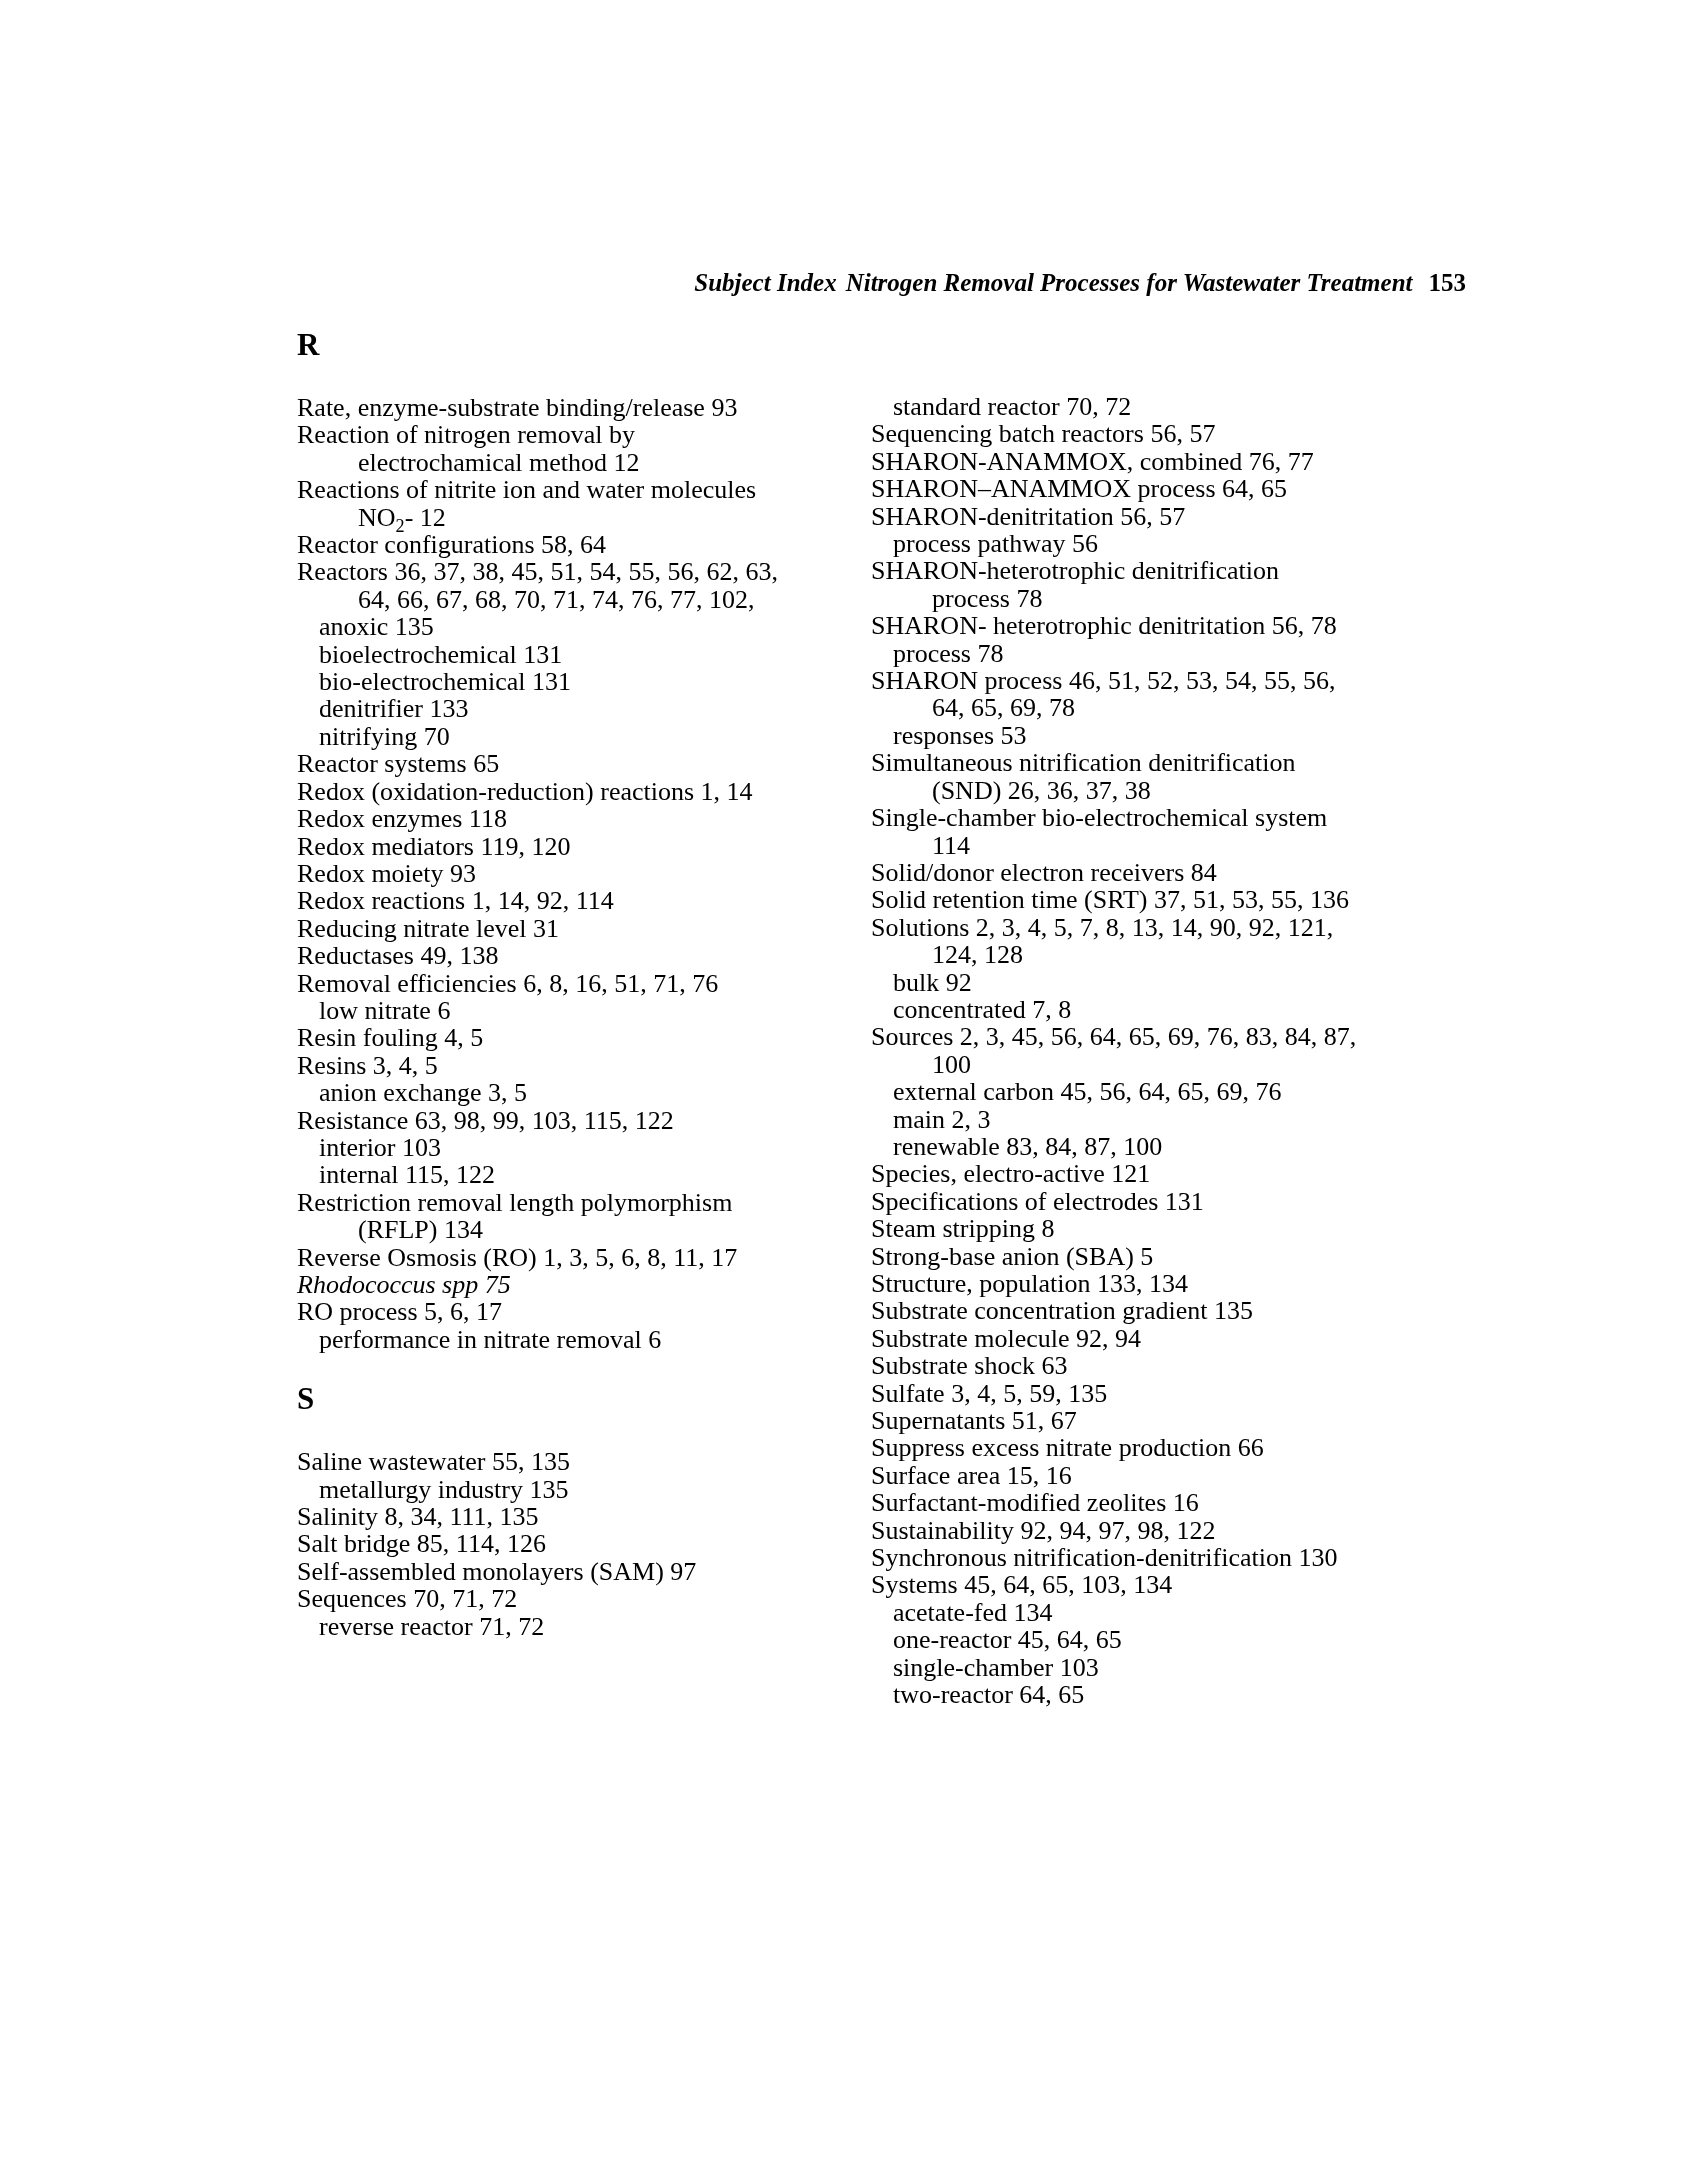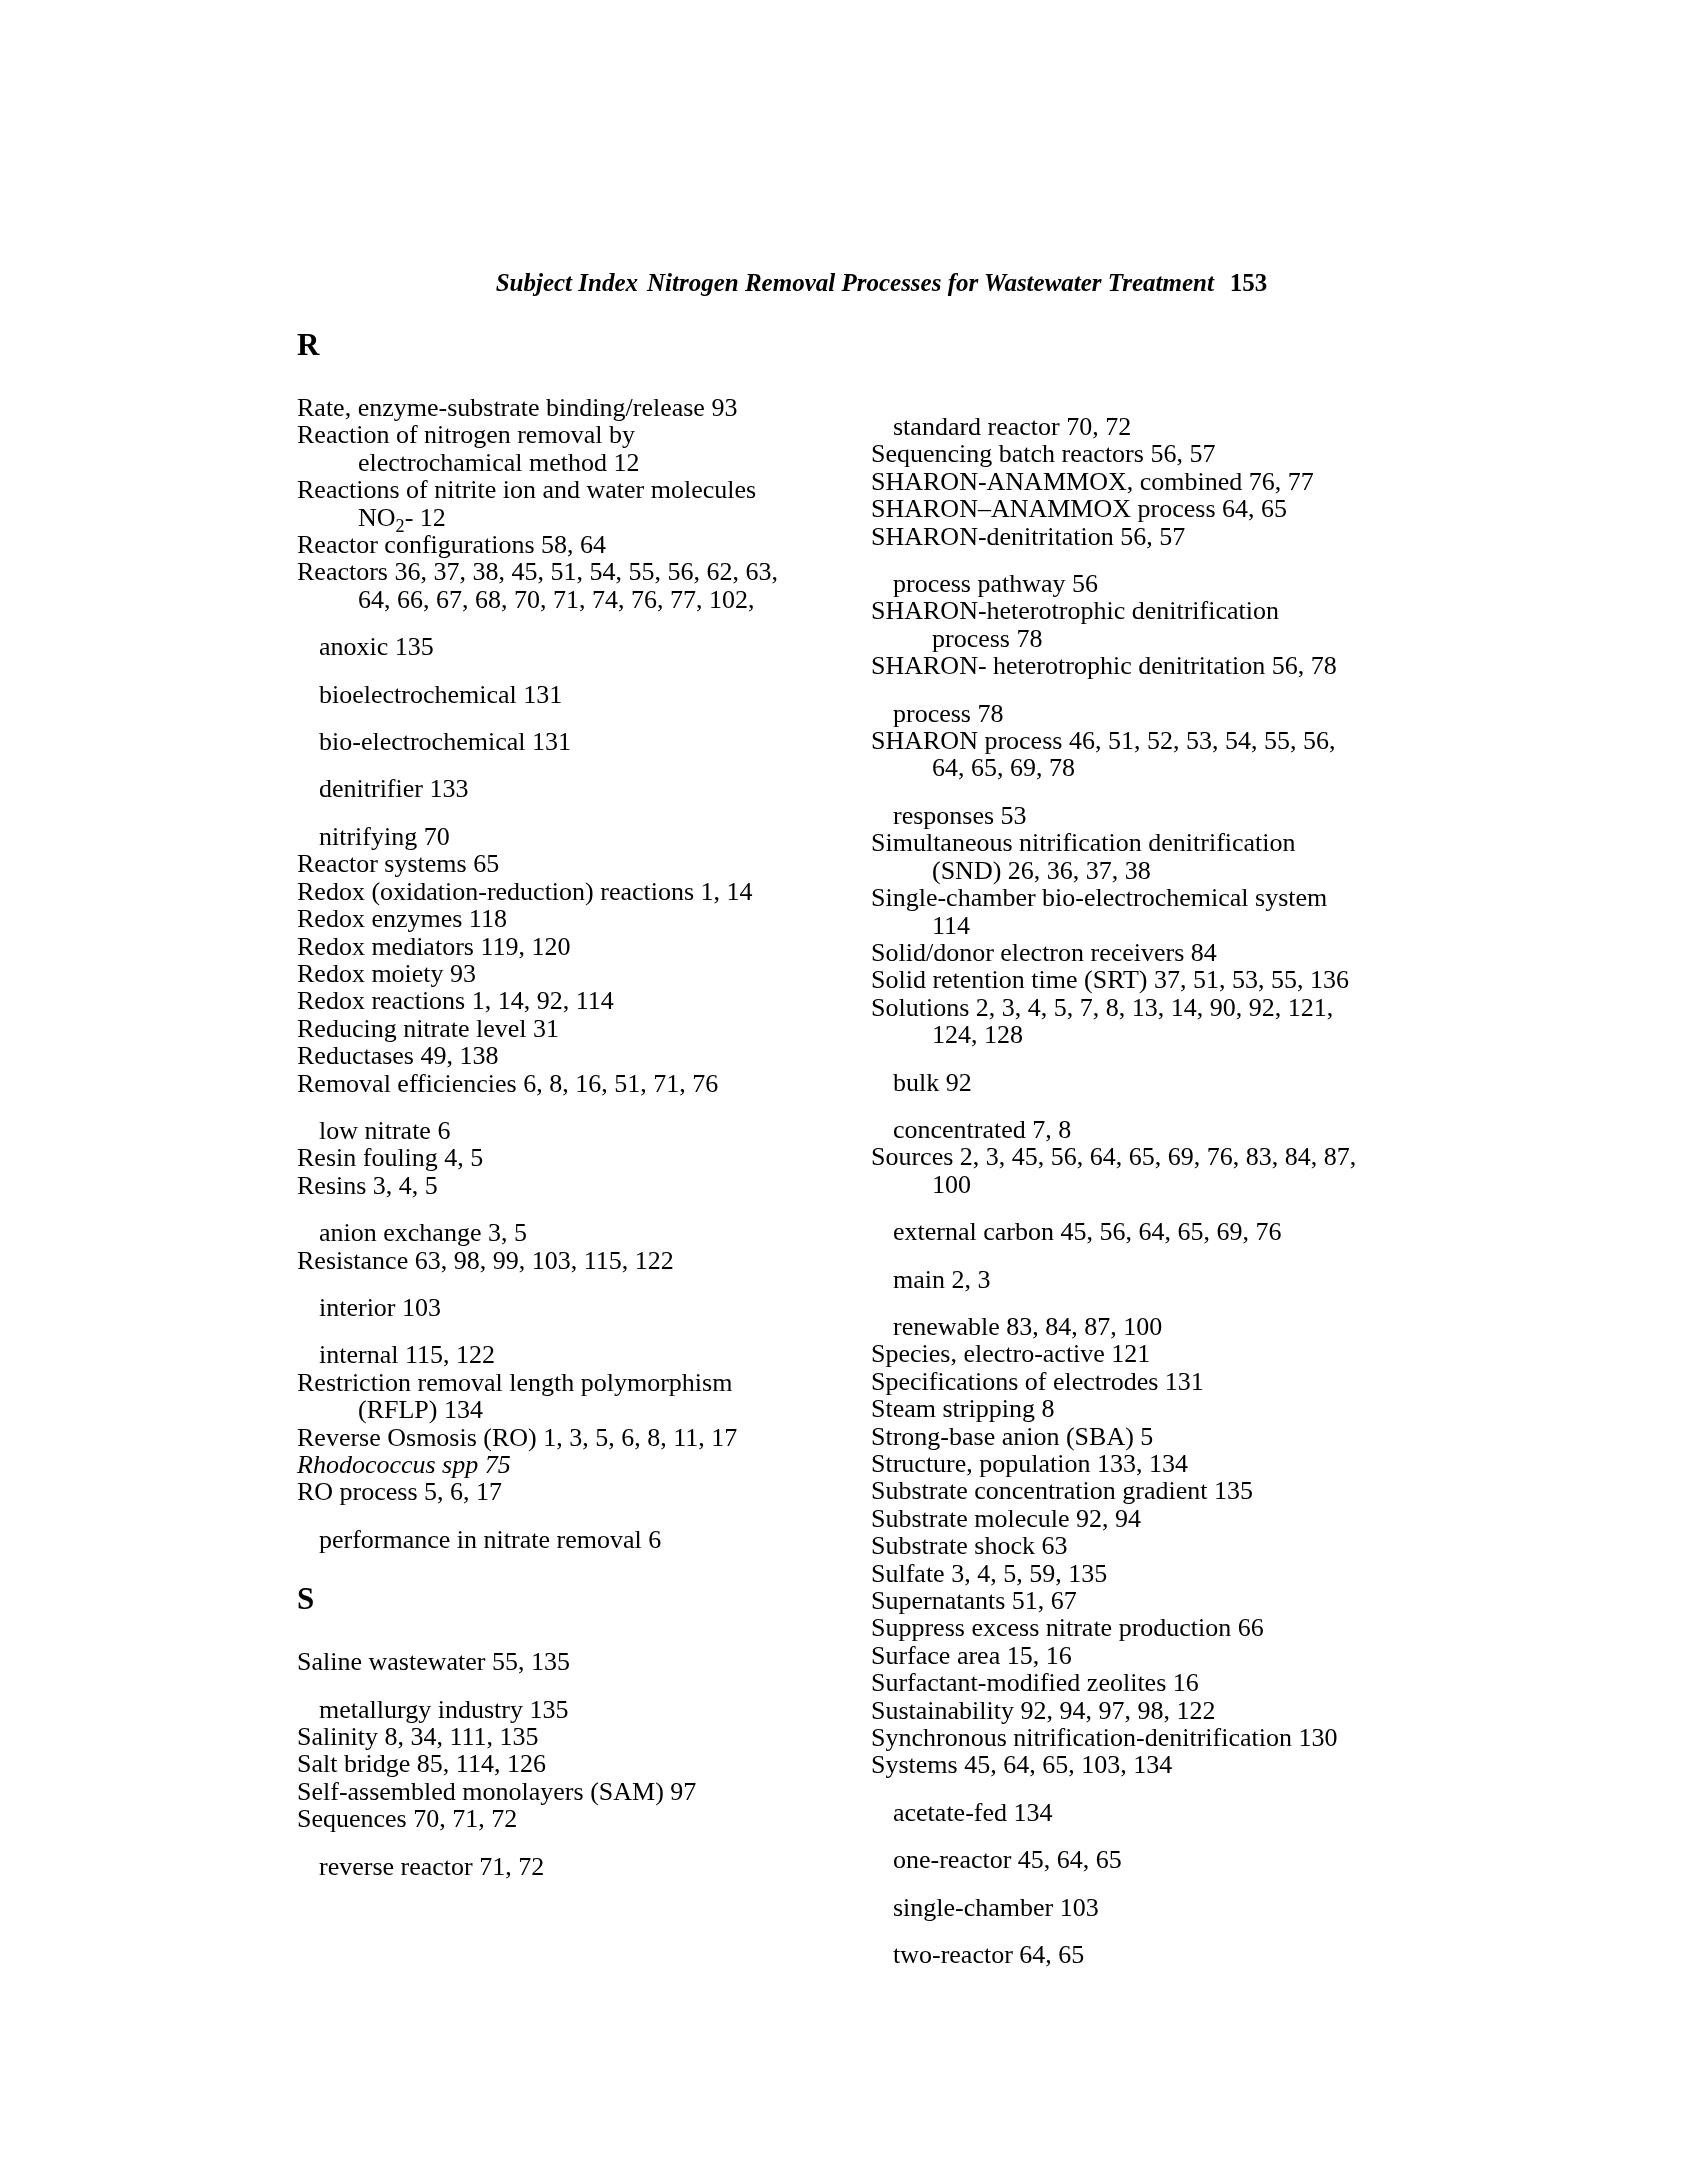--- a/index.html
+++ b/index.html
@@ -15,21 +15,21 @@
     color: #000000;
   }
   .page {
     box-sizing: border-box;
     width: 1684px;
     height: 2179px;
     padding: 269px 218px 0 297px;
   }
   .header {
     display: flex;
-    justify-content: center;
+    justify-content: flex-end;
     align-items: baseline;
     font-size: 25px;
     font-weight: bold;
     font-style: italic;
     line-height: 28px;
   }
   .h-right { white-space: nowrap; margin-left: 9px; }
   .pageno {
     font-style: normal;
     margin-left: 16px;
@@ -40,21 +40,21 @@
   }
   .col {
     font-size: 26px;
     line-height: 27.4px;
     flex: none;
   }
   .col-left  { width: 574px; }
   .col-right { width: 594px; padding-top: 70px; }
   .line { white-space: nowrap; }
   .lv0 { padding-left: 0; }
-  .lv1 { padding-left: 22px; margin-top: 20px; }
+  .lv1 { padding-left: 22px; }
   .lv2 { padding-left: 61px; }
   .heading {
     font-weight: bold;
     font-size: 31px;
     line-height: 31px;
     margin: 30px 0 34px 0;
   }
   .heading:first-child { margin-top: 6px; }
   sub {
     font-size: 0.7em;

